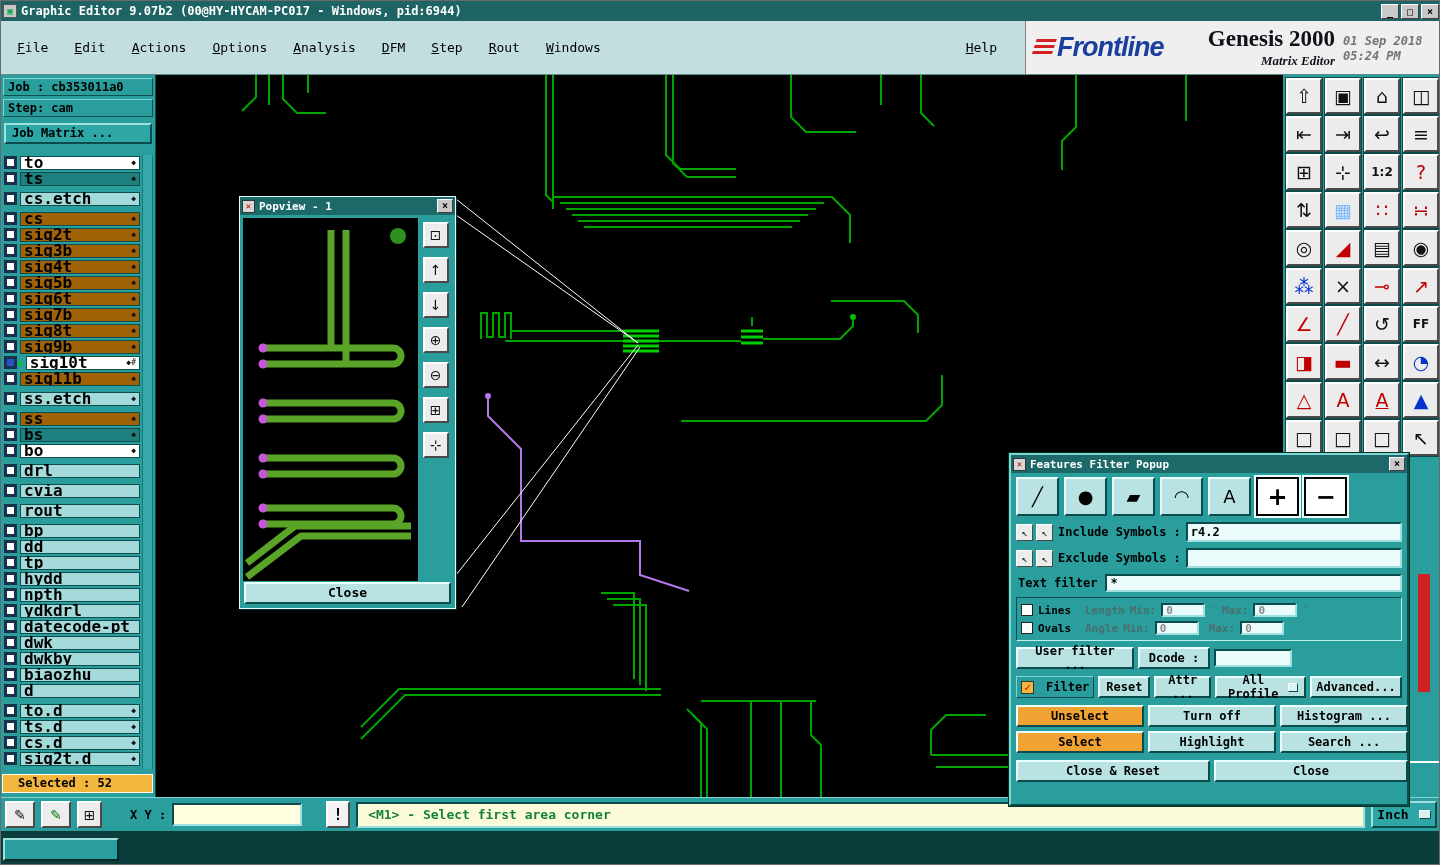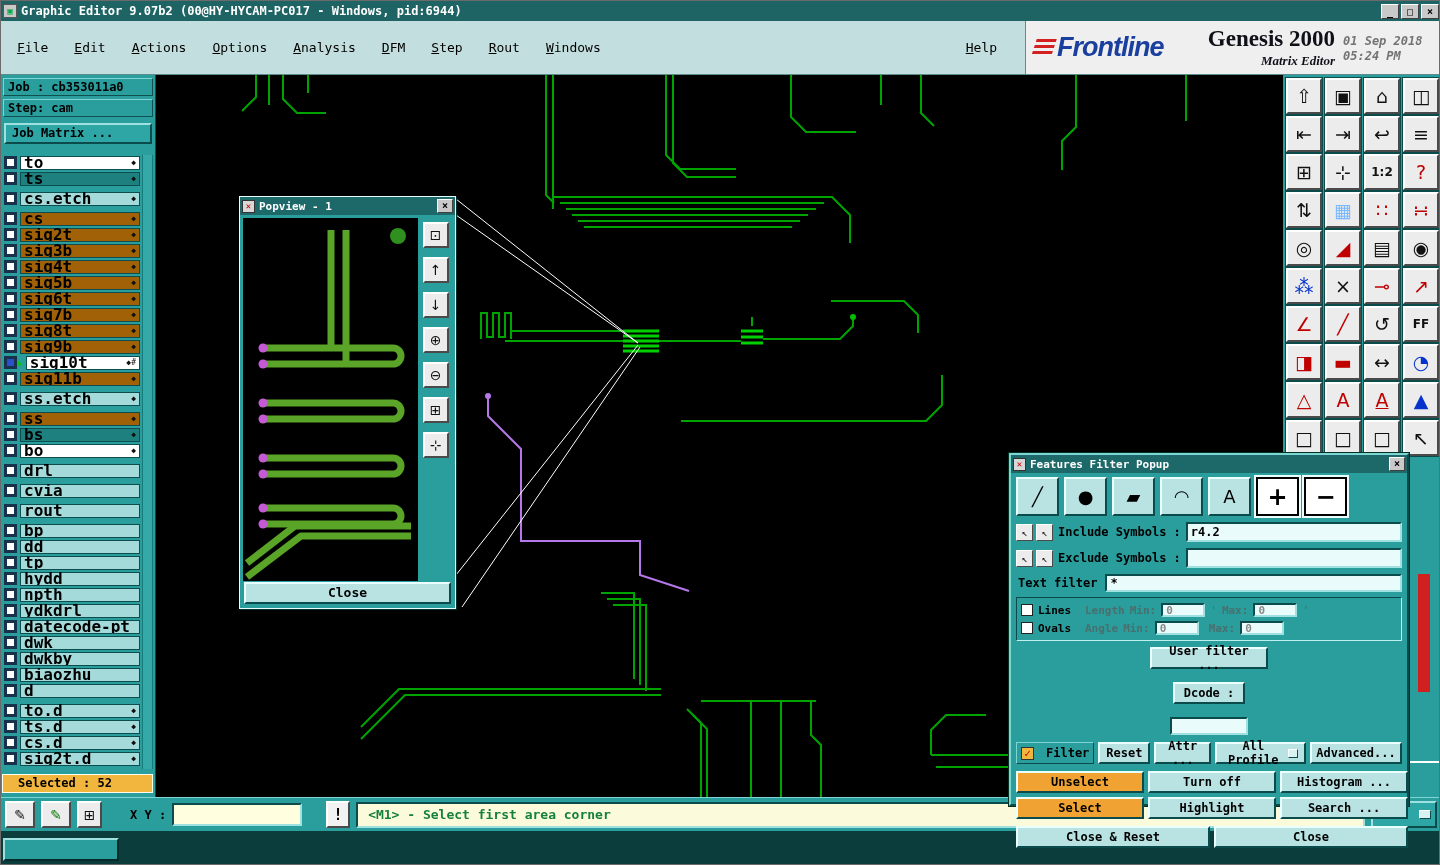--- a/index.html
+++ b/index.html
@@ -128,21 +128,21 @@
   .tinput { flex:1; height:18px; }
   .optbox { border-top:1px solid #0b4b4b; border-left:1px solid #0b4b4b;
     border-right:1px solid #bff0f0; border-bottom:1px solid #bff0f0;
     padding:3px 4px; margin-bottom:6px; }
   .optrow { display:flex; align-items:center; gap:5px; height:18px; }
   .cb { width:12px; height:12px; background:#fff; border:1px solid #222; }
   .cblabel { font-size:11px; font-weight:bold; color:#000; width:42px; }
   .dlabel { font-size:11px; font-weight:bold; color:#49706e; }
   .ninput { width:44px; height:14px; font-size:11px; color:#8a8a8a; }
   .qmark { font-size:11px; color:#49706e; }
-  .urow { display:flex; align-items:center; gap:13px; margin-bottom:7px;flex-direction:column; }
+  .urow { display:flex; align-items:center; gap:4px; margin-bottom:7px; }
   .btn { background:#b9e3e3; color:#000; font-size:12px; font-weight:bold; text-align:center;
     border-top:2px solid #eaffff; border-left:2px solid #eaffff; border-right:2px solid #0b4b4b; border-bottom:2px solid #0b4b4b;
     display:flex; align-items:center; justify-content:center; height:22px; padding:0 6px; }
   .btn-orange { background:#f0a232; }
   .arow { display:flex; align-items:center; gap:4px; margin-bottom:7px; }
   .filter-check { display:flex; align-items:center; gap:4px; height:22px; padding:0 4px;
     border-top:1px solid #7fd4d4; border-left:1px solid #7fd4d4; border-right:1px solid #0b4b4b; border-bottom:1px solid #0b4b4b; }
   .fc-box { width:13px; height:13px; background:#f2b63e; border:1px solid #333;
     color:#d00000; font-size:11px; line-height:12px; text-align:center; font-weight:bold; }
   .fc-label { font-size:12px; font-weight:bold; color:#000;margin-left:8px; }

